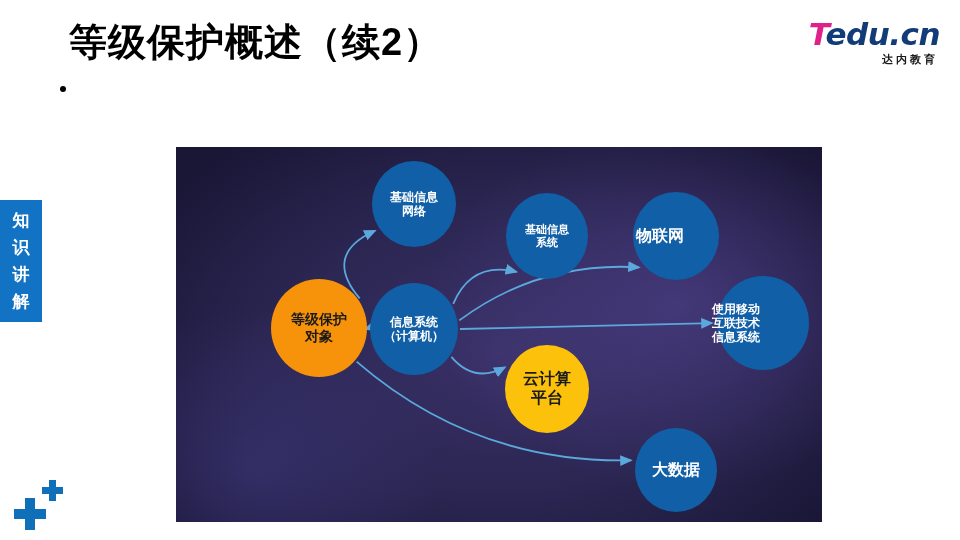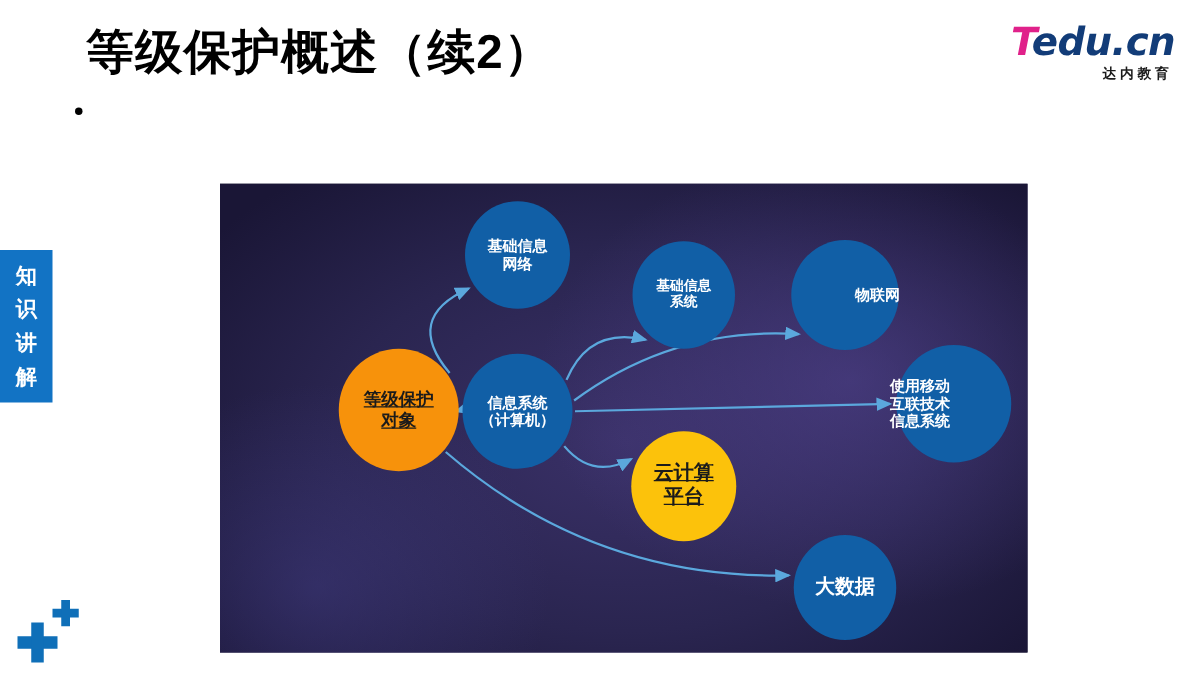--- a/index.html
+++ b/index.html
@@ -96,21 +96,21 @@
   #diagram svg { position: absolute; left: 0; top: 0; width: 646px; height: 375px; }
   .node-label {
     position: absolute;
     text-align: center;
     font-weight: bold;
     line-height: 1.18;
     pointer-events: none;
     white-space: pre-line;
   }
   .lbl-white { color: #ffffff; }
-  .lbl-dark  { color: #1b1b1b; text-decoration: underline; }
+  .lbl-dark  { color: #1b1b1b; }
 </style>
 </head>
 <body>
 
 <div id="slide">
 
   <div id="logo">
     <div id="logo-word"><span class="t">T</span><span class="rest">edu.cn</span></div>
     <div id="logo-sub">达内教育</div>
   </div>
@@ -168,21 +168,21 @@
     </svg>
     <div id="labels-layer">
         <div class="node-label lbl-dark" style="left: 95px; top: 132px; width: 96px; height: 98px; font-size: 14px; display: flex; align-items: center; justify-content: center; color: rgb(27, 27, 27);">等级保护
 对象</div>
         <div class="node-label lbl-white" style="left: 196px; top: 14px; width: 84px; height: 86px; font-size: 12px; display: flex; align-items: center; justify-content: center; color: rgb(255, 255, 255);">基础信息
 网络</div>
         <div class="node-label lbl-white" style="left: 194px; top: 136px; width: 88px; height: 92px; font-size: 12px; display: flex; align-items: center; justify-content: center; color: rgb(255, 255, 255);">信息系统
 （计算机）</div>
         <div class="node-label lbl-white" style="left: 330px; top: 46px; width: 82px; height: 86px; font-size: 11px; display: flex; align-items: center; justify-content: center; color: rgb(255, 255, 255);">基础信息
 系统</div>
-        <div class="node-label lbl-white" style="left: 483px; top: 45px; width: 86px; height: 88px; font-size: 12px; display: flex; align-items: center; justify-content: center; color: rgb(255, 255, 255);">物联网</div>
+        <div class="node-label lbl-white" style="left: 441px; top: 45px; width: 86px; height: 88px; font-size: 16px; display: flex; align-items: center; justify-content: center; color: rgb(255, 255, 255);">物联网</div>
         <div class="node-label lbl-white" style="left: 514px; top: 129px; width: 92px; height: 94px; font-size: 12px; display: flex; align-items: center; justify-content: center; color: rgb(255, 255, 255);">使用移动
 互联技术
 信息系统</div>
         <div class="node-label lbl-dark" style="left: 329px; top: 198px; width: 84px; height: 88px; font-size: 16px; display: flex; align-items: center; justify-content: center; color: rgb(27, 27, 27);">云计算
 平台</div>
         <div class="node-label lbl-white" style="left: 459px; top: 281px; width: 82px; height: 84px; font-size: 16px; display: flex; align-items: center; justify-content: center; color: rgb(255, 255, 255);">大数据</div>
       </div>
   </div>
 
 </div>

